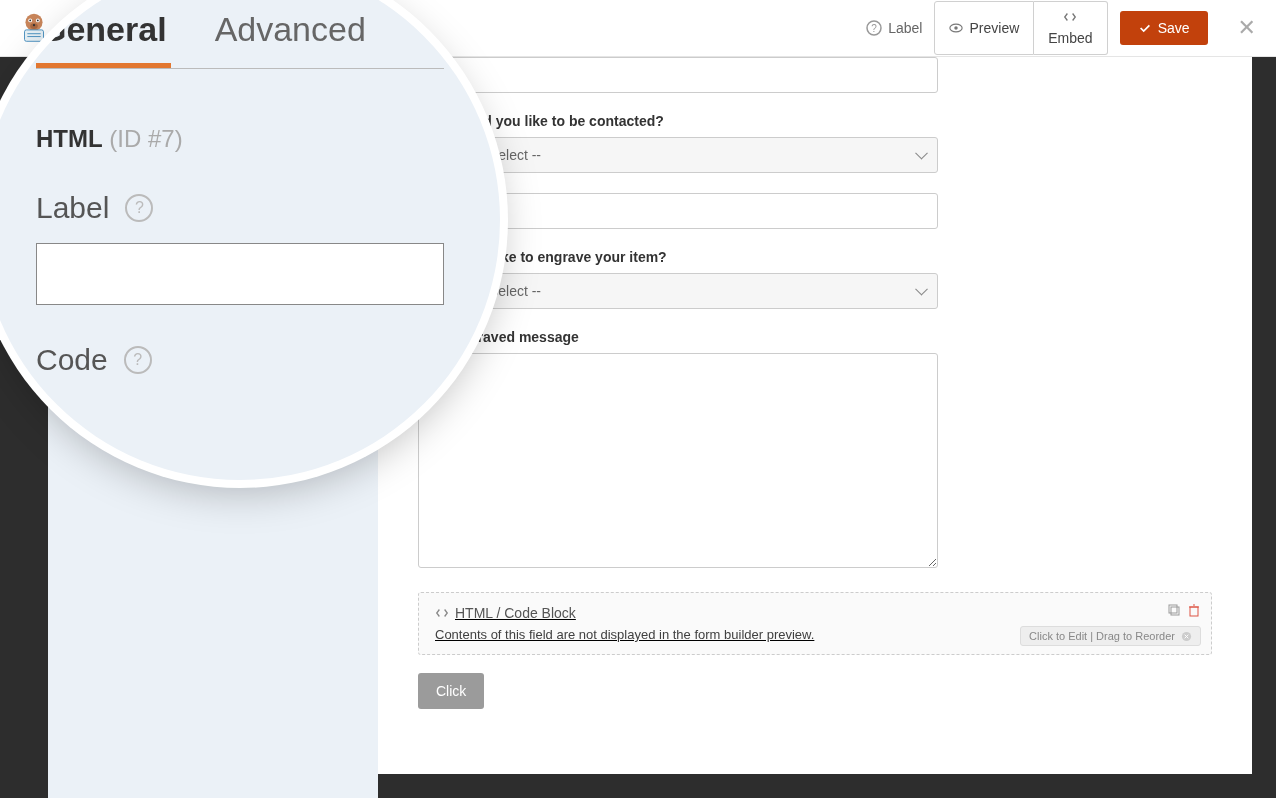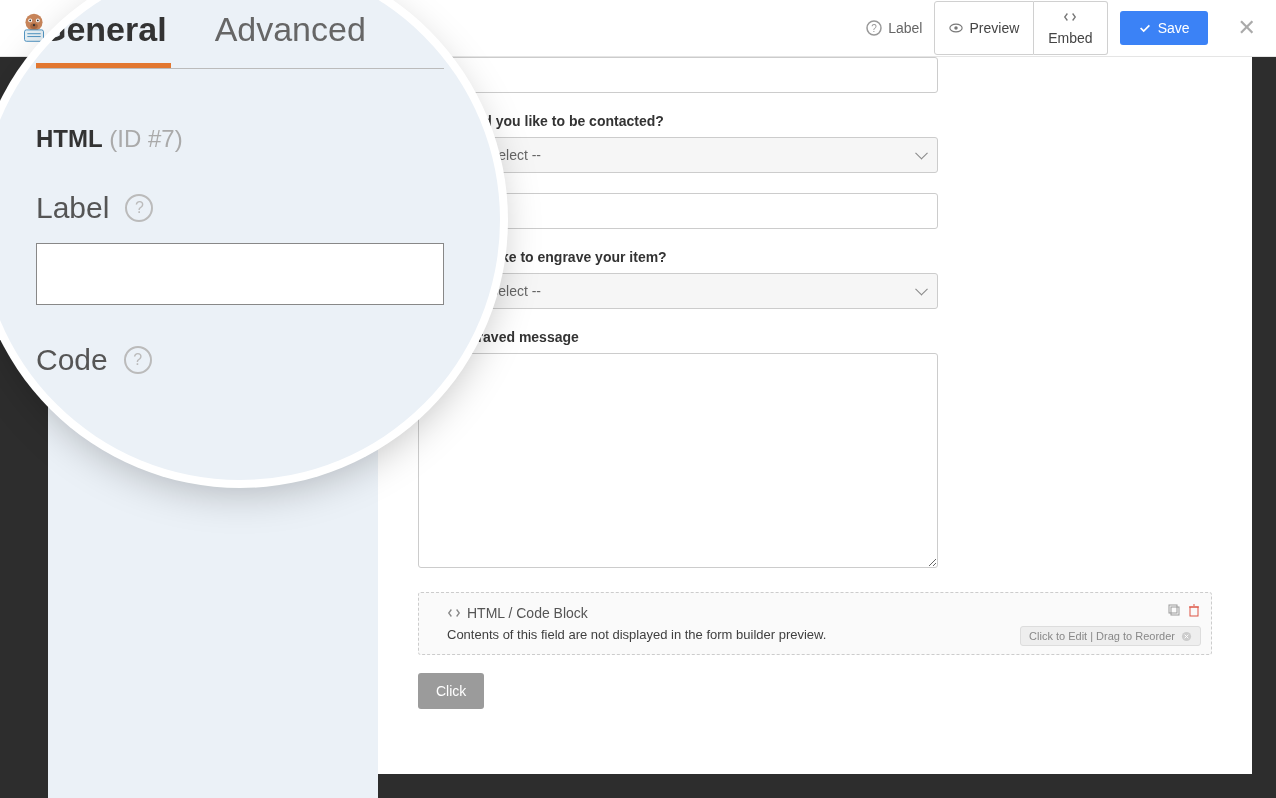--- a/index.html
+++ b/index.html
@@ -9,21 +9,21 @@
 .topbar { height: 57px; border-bottom: 1px solid #e5e5e5; display: flex; align-items: center; padding: 0 12px; position: relative; z-index: 5; background: #fff; }
 .logo { width: 44px; height: 44px; display: flex; align-items: center; justify-content: center; }
 .logo svg { width: 38px; height: 38px; }
 .top-actions { margin-left: auto; display: flex; align-items: center; gap: 12px; }
 .help-link { display: flex; align-items: center; gap: 6px; color: #666; font-size: 14px; cursor: pointer; }
 .help-link svg { width: 16px; height: 16px; }
 .btn { display: inline-flex; align-items: center; gap: 6px; padding: 8px 14px; border: 1px solid #d0d0d0; background: #fff; font-size: 14px; color: #444; cursor: pointer; border-radius: 3px; }
 .btn-group { display: flex; justify-content: space-between; }
 .btn-group .btn:first-child { border-radius: 3px 0 0 3px; }
 .btn-group .btn:last-child { border-radius: 0 3px 3px 0; border-left: none; flex-direction: column; }
-.btn-save { background: #3b82f6; color: #fff; border: none; padding: 9px 18px; }
+.btn-save { background: #c2410c; color: #fff; border: none; padding: 9px 18px; }
 .close-x { font-size: 22px; color: #aaa; cursor: pointer; padding: 0 8px; margin-left: 10px; }
 .btn svg { width: 14px; height: 14px; }
 
 
 .leftbar { position: absolute; left: 0; top: 57px; bottom: 0; width: 48px; background: #2d2d2d; z-index: 2; }
 .leftbar-item { width: 48px; height: 48px; display: flex; align-items: center; justify-content: center; color: #999; }
 .leftbar-item.active { border-left: 3px solid #e27730; }
 
 
 .sidebar { position: absolute; left: 48px; top: 57px; bottom: 0; width: 330px; background: #ebf1f7; z-index: 2; }
@@ -43,21 +43,21 @@
 
 .main { position: absolute; left: 378px; right: 24px; top: 57px; bottom: 24px; background: #fff; overflow: hidden; z-index: 1; }
 .main-inner { padding: 0 40px 40px; }
 .form-field { margin-bottom: 20px; }
 .form-label { font-size: 14px; font-weight: 600; color: #333; margin-bottom: 8px; display: block; }
 .form-input { width: 100%; max-width: 520px; padding: 9px 10px; border: 1px solid #ccc; border-radius: 3px; font-size: 14px; background: #fff; }
 .form-select-wrap { position: relative; max-width: 520px; }
 .form-select { width: 100%; padding: 9px 10px; border: 1px solid #ccc; border-radius: 3px; font-size: 14px; background: #f6f6f6; appearance: none; color: #666; }
 .form-select-wrap::after { content: ""; position: absolute; right: 12px; top: 50%; width: 8px; height: 8px; border-right: 1.5px solid #888; border-bottom: 1.5px solid #888; transform: translateY(-70%) rotate(45deg); pointer-events: none; }
 .form-textarea { width: 100%; max-width: 520px; min-height: 215px; padding: 10px; border: 1px solid #ccc; border-radius: 3px; font-size: 14px; }
-.html-block { border: 1px dashed #ccc; border-radius: 3px; padding: 12px 28px; max-width: 830px; position: relative; background: #fafafa; }
+.html-block { border: 1px dashed #ccc; border-radius: 3px; padding: 12px 16px; max-width: 830px; position: relative; background: #fafafa; text-decoration: underline; }
 .html-block-title { font-size: 14px; color: #555; display: flex; align-items: center; gap: 6px; }
 .html-block-desc { font-size: 13px; color: #404040; margin-top: 6px; }
 .html-block-actions { position: absolute; top: 10px; right: 10px; display: flex; gap: 6px; }
 .html-block-actions svg { width: 14px; height: 14px; }
 .hint-pill { position: absolute; bottom: 8px; right: 10px; background: #eee; border: 1px solid #ddd; border-radius: 3px; padding: 3px 8px; font-size: 11px; color: #888; display: flex; align-items: center; gap: 6px; }
 .submit-btn { background: #9b9b9b; color: #fff; border: none; padding: 10px 18px; border-radius: 3px; font-size: 14px; margin-top: 18px; cursor: pointer; }
 
 
 .frame-bottom { position: absolute; left: 0; right: 0; bottom: 0; height: 24px; background: #2d2d2d; z-index: 0; }
 .frame-right { position: absolute; right: 0; top: 57px; bottom: 0; width: 24px; background: #2d2d2d; z-index: 0; }

